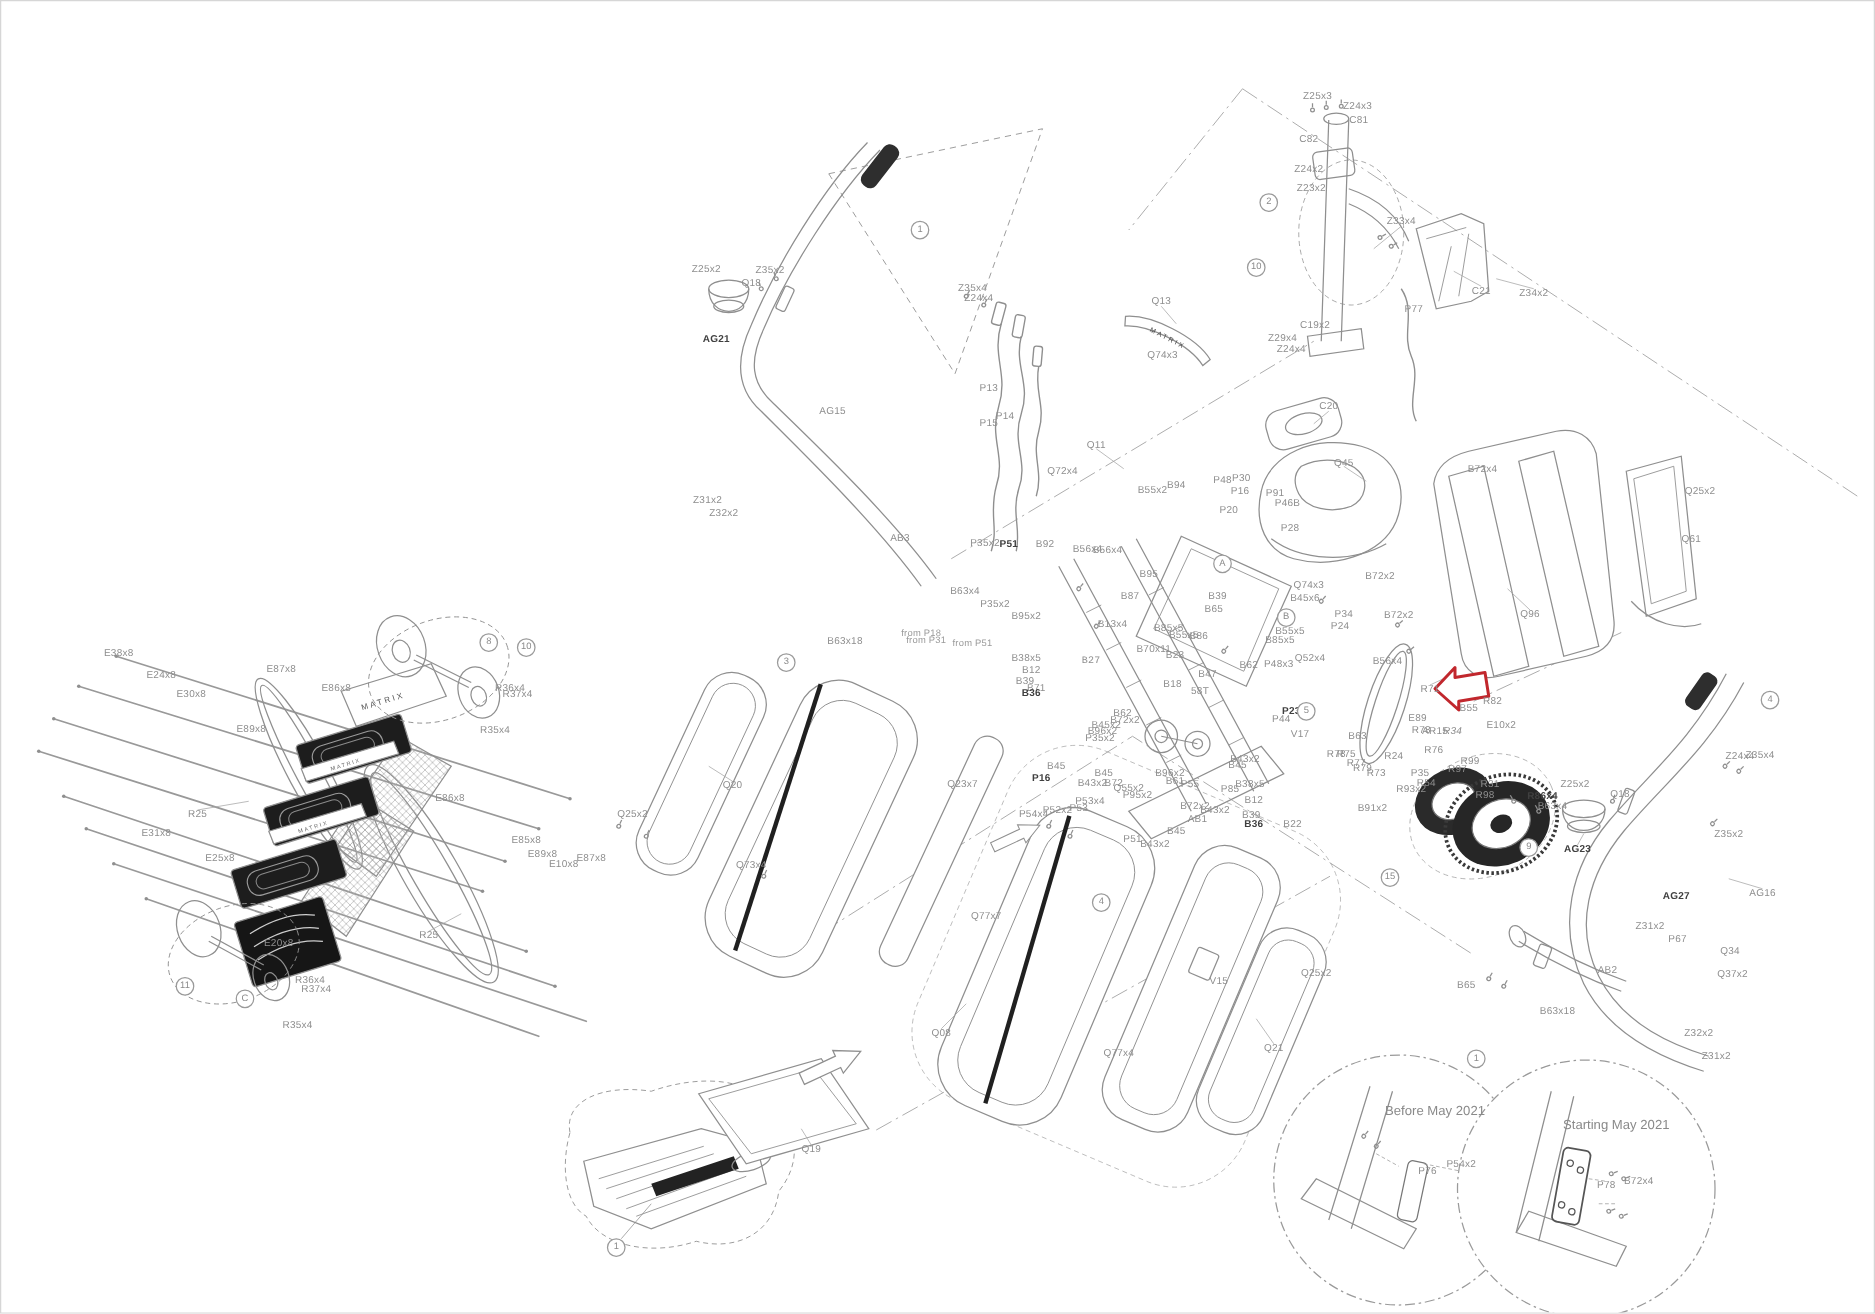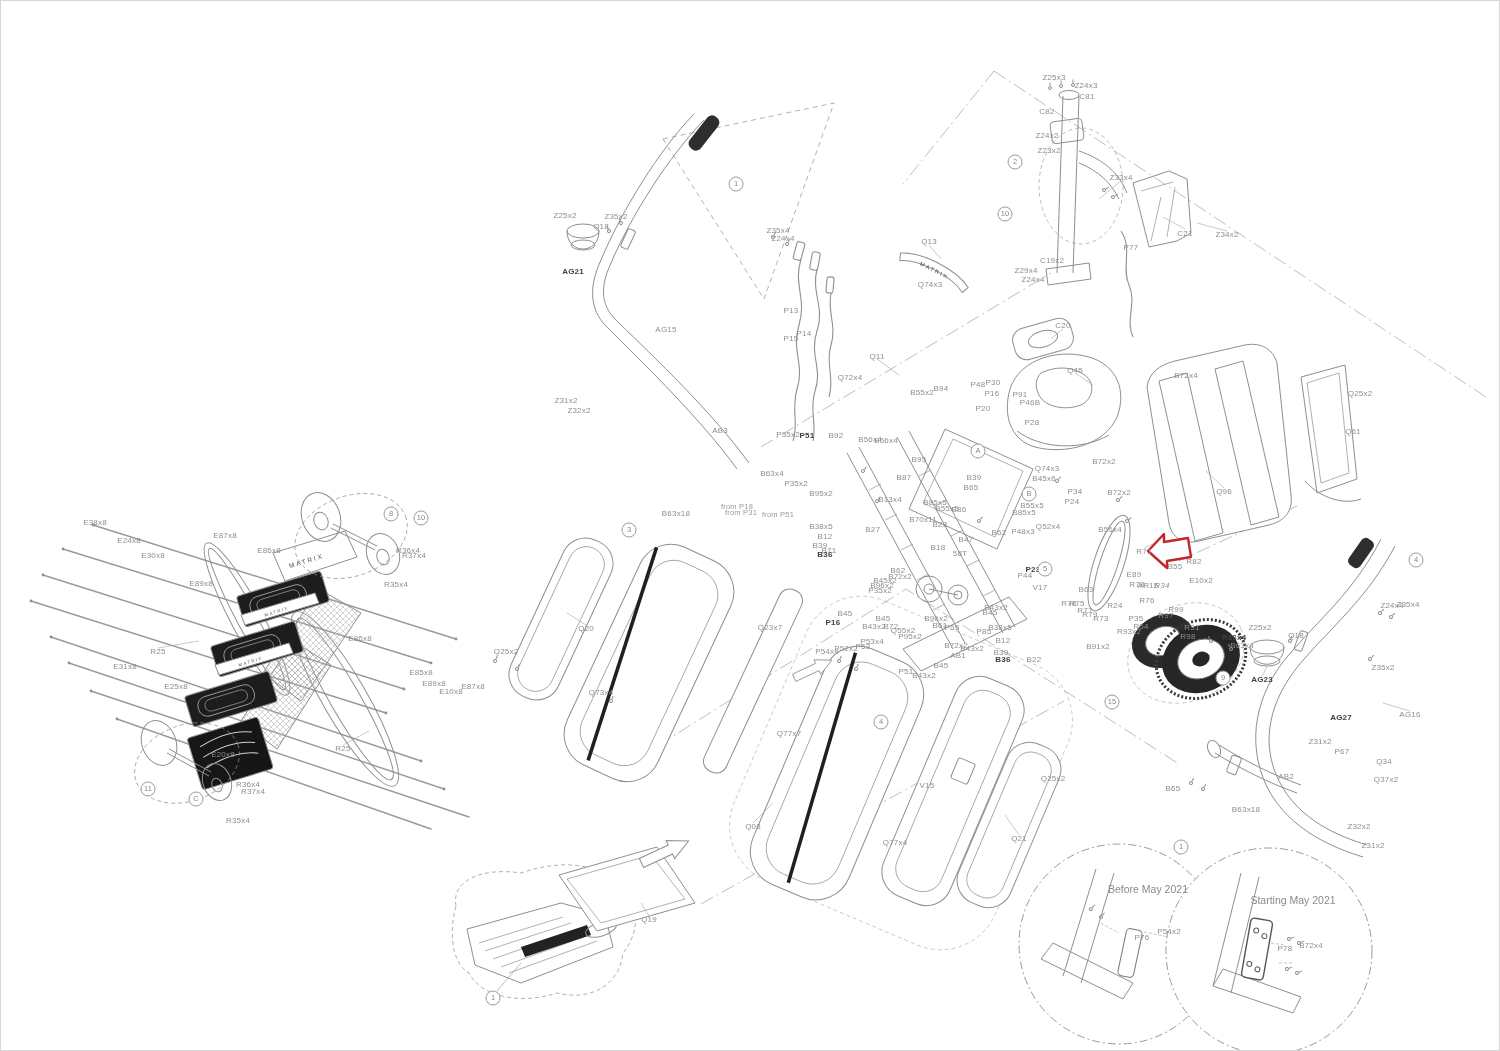--- a/index.html
+++ b/index.html
@@ -550,21 +550,21 @@
       <span class="plabel" style="left: 795px; top: 482px;">P35x2</span>
       <span class="plabel" style="left: 820px; top: 492px;">B95x2</span>
       <span class="plabel" style="left: 675px; top: 512px;">B63x18</span>
       <span class="plabel" style="left: 585px; top: 627px;">Q20</span>
       <span class="plabel" style="left: 505px; top: 650px;">Q25x2</span>
       <span class="plabel" style="left: 600px; top: 691px;">Q73x4</span>
       <span class="plabel" style="left: 769px; top: 626px;">Q23x7</span>
       <span class="plabel" style="left: 788px; top: 732px;">Q77x7</span>
       <span class="plabel" style="left: 752px; top: 825px;">Q08</span>
       <span class="plabel" style="left: 894px; top: 841px;">Q77x4</span>
-      <span class="plabel" style="left: 926px; top: 784px;">V15</span>
+      <span class="plabel" style="left: 974px; top: 784px;">V15</span>
       <span class="plabel" style="left: 1018px; top: 837px;">Q21</span>
       <span class="plabel" style="left: 1052px; top: 777px;">Q25x2</span>
       <span class="plabel" style="left: 940px; top: 664px;">B45</span>
       <span class="plabel" style="left: 923px; top: 674px;">B43x2</span>
       <span class="plabel" style="left: 905px; top: 670px;">P51</span>
       <span class="plabel" style="left: 845px; top: 647px;">P52x2</span>
       <span class="plabel" style="left: 826px; top: 650px;">P54x4</span>
       <span class="plabel" style="left: 862px; top: 645px;">P53</span>
       <span class="plabel" style="left: 648px; top: 918px;">Q19</span>
       <span class="plabel" style="left: 224px; top: 534px;">E87x8</span>

